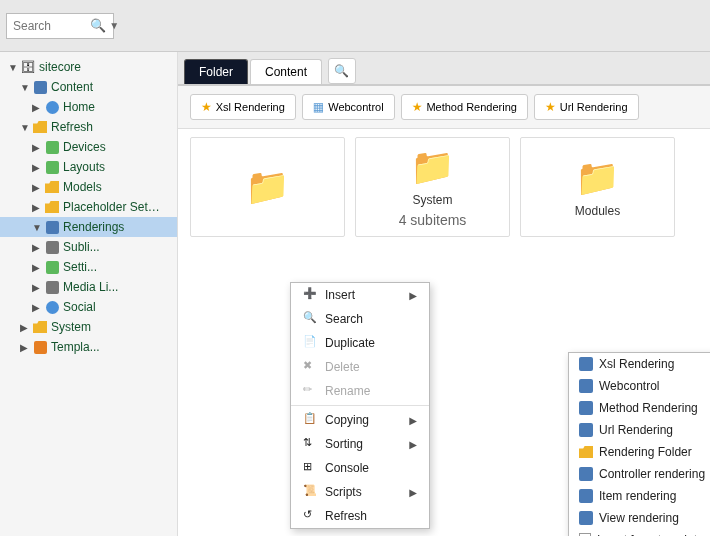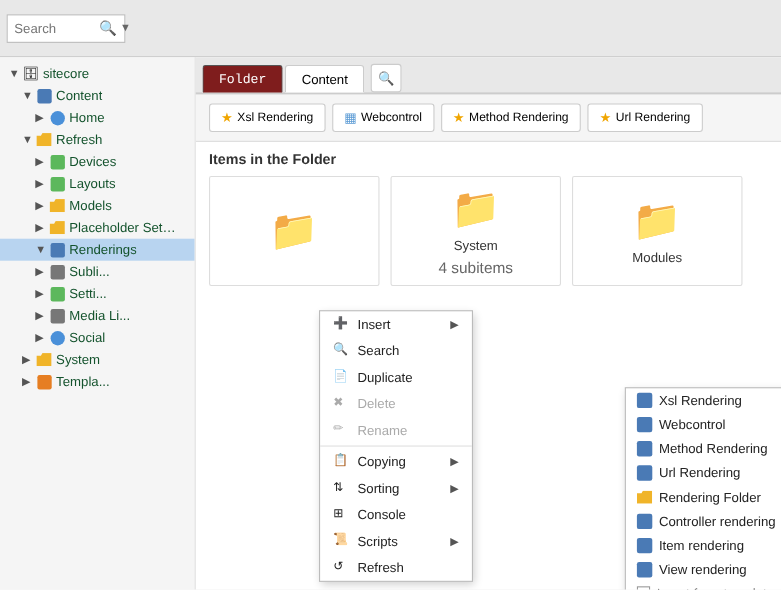--- a/index.html
+++ b/index.html
@@ -34,21 +34,21 @@
     .icon-green { width: 13px; height: 13px; background: #5cb85c; border-radius: 2px; }
     .icon-media { width: 13px; height: 13px; background: #777; border-radius: 2px; }
     .icon-template { width: 13px; height: 13px; background: #e67e22; border-radius: 2px; }
 
     
     .content-area { flex: 1; background: white; display: flex; flex-direction: column; position: relative; }
 
     
     .tabs { display: flex; background: #e8e8e8; border-bottom: 2px solid #ccc; height: 34px; align-items: flex-end; padding: 0 6px; }
     .tab { padding: 5px 14px; cursor: pointer; border: 1px solid #ccc; border-bottom: none; font-size: 12px; background: white; margin-right: 2px; border-radius: 3px 3px 0 0; }
-    .tab.active { background: #7f1d1d; color: white; border-color: #555; font-family: Liberation Mono, monospace; }
+    .tab.active { background: #0f172a; color: white; border-color: #555; }
     .tab-search-btn { width: 28px; height: 26px; border: 1px solid #ccc; background: white; display: flex; align-items: center; justify-content: center; cursor: pointer; border-radius: 3px; margin-left: 4px; }
 
     
     .options-section { padding: 8px 12px; background: #f5f5f5; border-bottom: 1px solid #ddd; }
     .options-title { font-weight: bold; font-size: 13px; margin-bottom: 8px; color: #333; }
     .options-buttons { display: flex; gap: 6px; flex-wrap: wrap; }
     .option-btn { display: flex; align-items: center; gap: 4px; padding: 5px 10px; background: white; border: 1px solid #ccc; border-radius: 3px; cursor: pointer; font-size: 11px; white-space: nowrap; }
     .btn-star { color: #f0a500; font-size: 12px; }
     .btn-grid { color: #5b9bd5; font-size: 12px; }
 
@@ -223,21 +223,20 @@
           <span>Method Rendering</span>
         </button>
         <button class="option-btn">
           <span class="btn-star">★</span>
           <span>Url Rendering</span>
         </button>
       </div>
     </div>
 
     <div class="items-section">
-      <div class="items-title">Items in the Folder</div>
       <div class="items-grid">
         <div class="item-card">
           <span class="big-folder">📁</span>
         </div>
         <div class="item-card">
           <span class="big-folder">📁</span>
           <span class="item-card-label">System</span>
           <span class="item-card-sub">4 subitems</span>
         </div>
         <div class="item-card">

